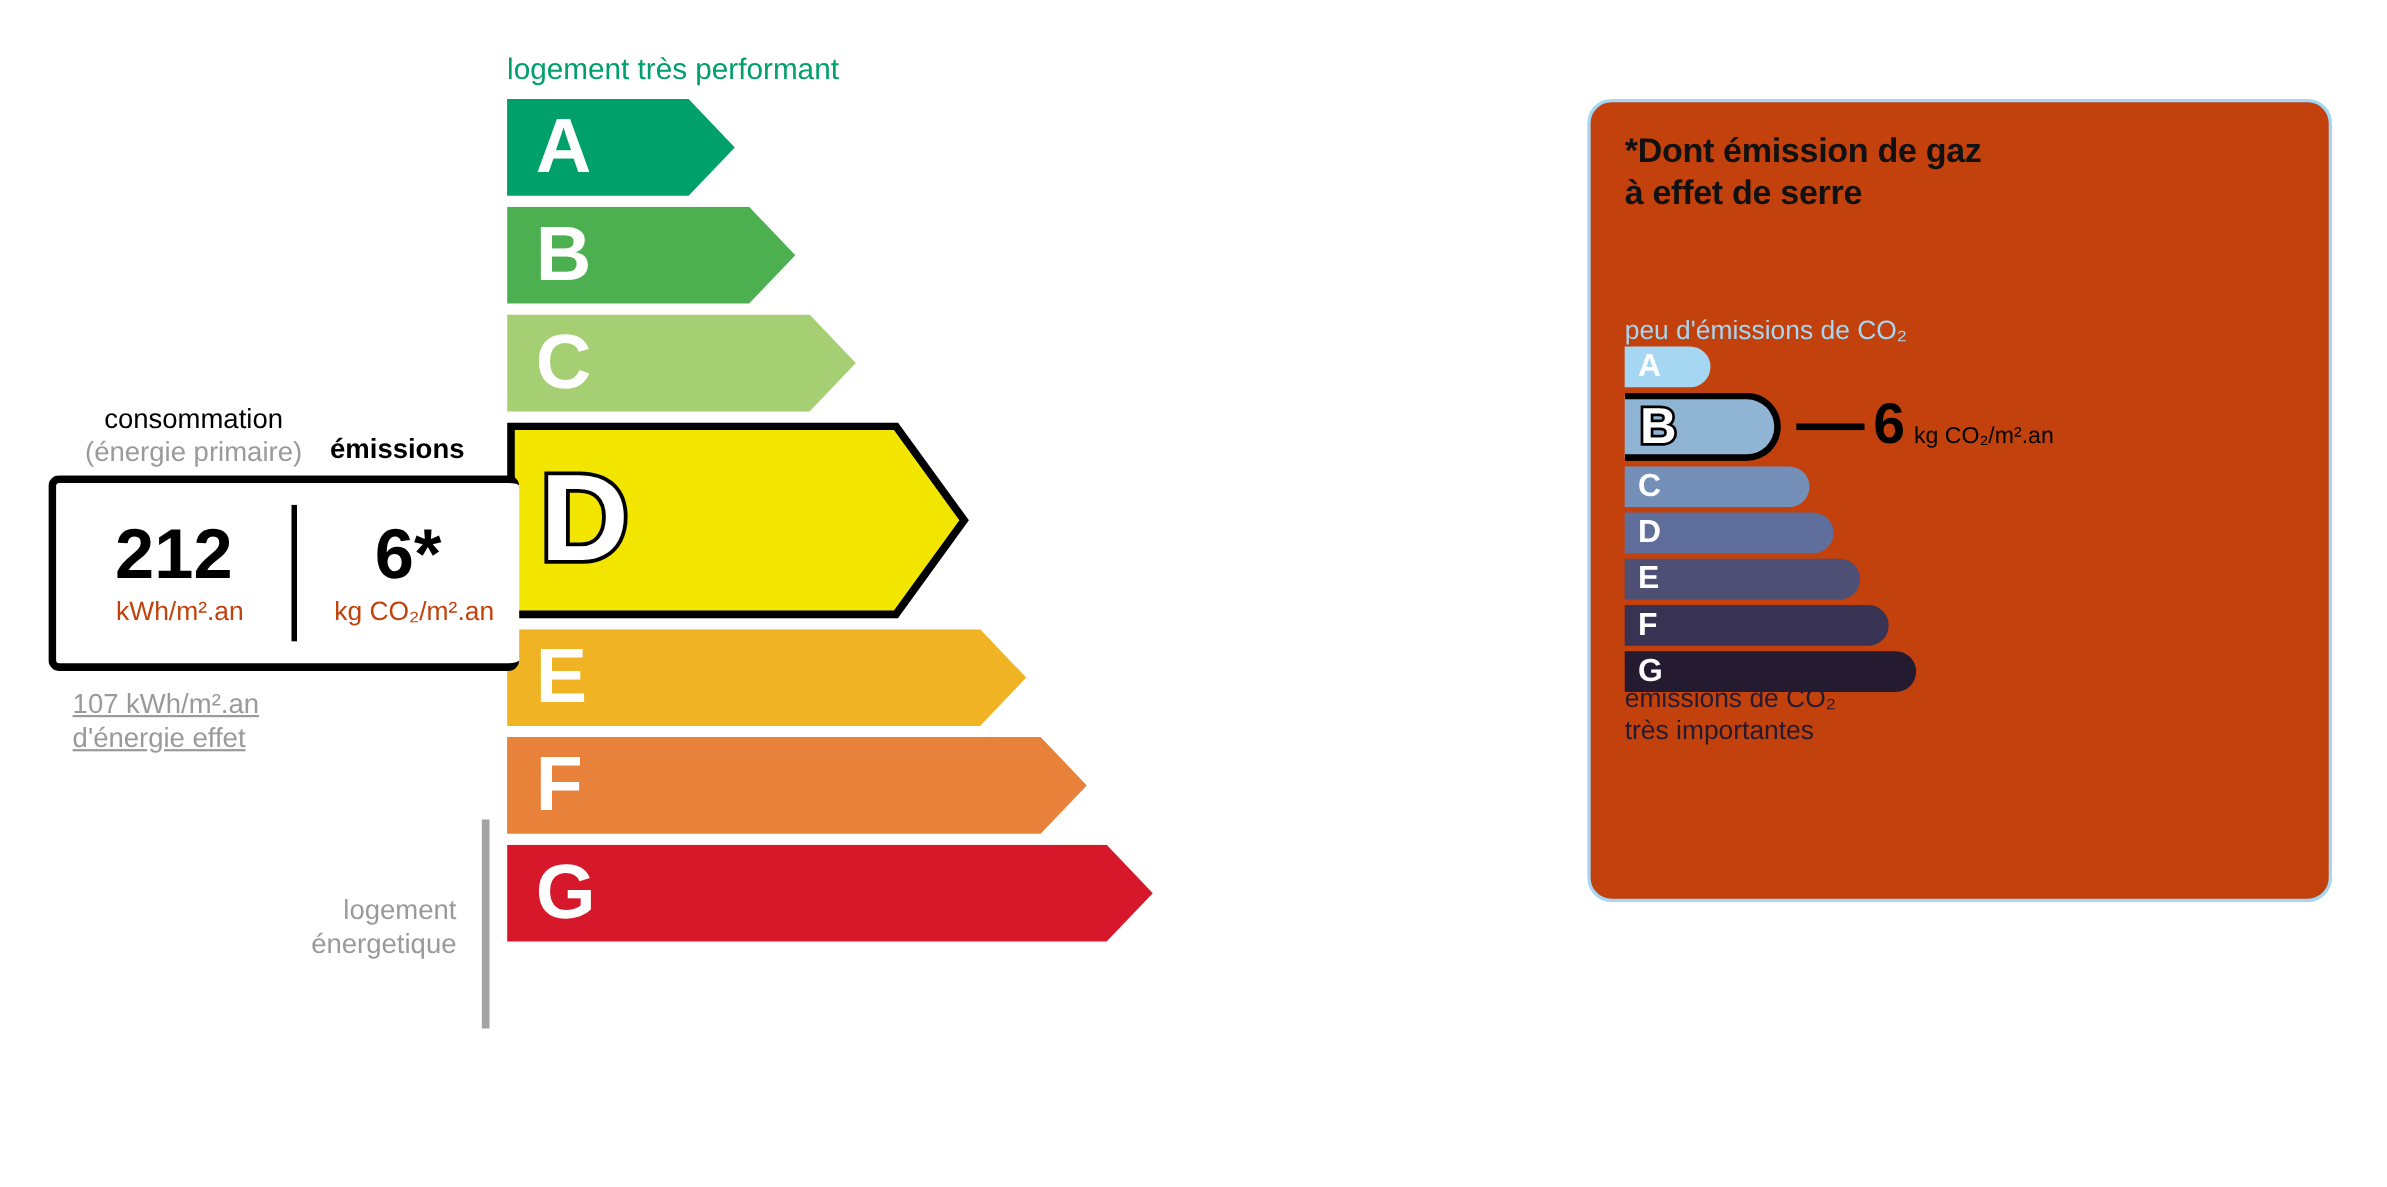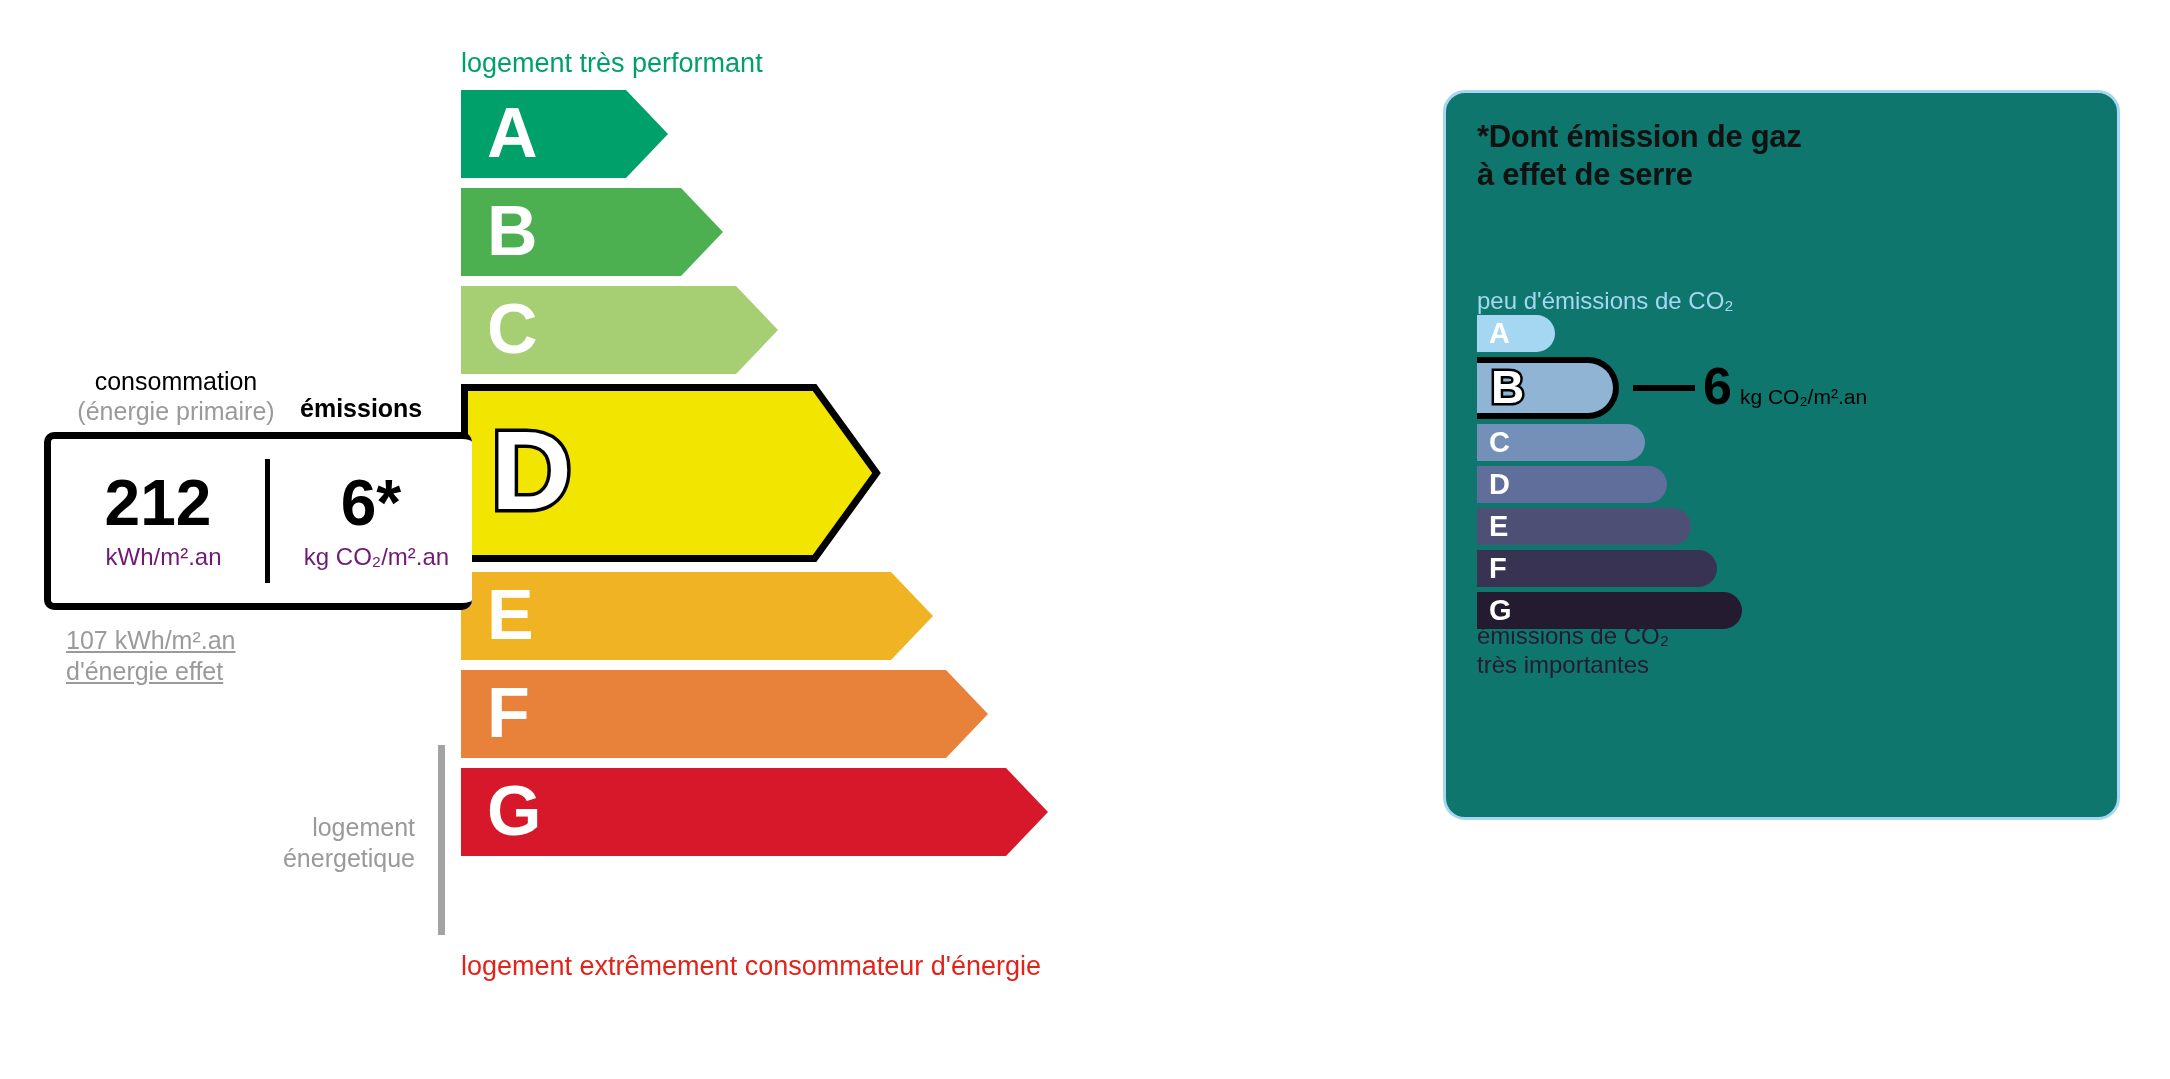--- a/index.html
+++ b/index.html
@@ -106,21 +106,21 @@
     margin: 20px 0;
   }
   .cons-value {
     font-size: 64px;
     font-weight: bold;
     color: #000000;
     line-height: 1;
   }
   .cons-unit {
     font-size: 24px;
-    color: #701a75;
+    color: #c2410c;
     margin-top: 8px;
     white-space: nowrap;
     margin-left: 11px;
   }
 
   
   #label-consommation {
     position: absolute;
     left: 66px; top: 367px;
     width: 220px;
@@ -166,21 +166,21 @@
     line-height: 1.22;
   }
 
   
   #co2-panel {
     position: absolute;
     left: 1443px; top: 90px;
     width: 677px; height: 730px;
     border: 3px solid #A5D7F3;
     border-radius: 22px;
-    background: #0f766e;
+    background: #c2410c;
   }
   #co2-title {
     position: absolute;
     left: 31px; top: 25px;
     font-size: 31px;
     font-weight: bold;
     color: #111111;
     line-height: 1.22;
     font-stretch: condensed;
     letter-spacing: -0.3px;
@@ -320,21 +320,20 @@
       <div class="arrow-row">
         <div class="arrow-shape" style="height: 88px;">
           <svg width="589" height="90" viewBox="0 0 589 90">
             <polygon points="0,0 545,0 587,44 545,88 0,88" fill="#D7182A"></polygon>
           </svg>
           <div class="arrow-letter">G</div>
         </div>
       </div>
     </div>
 
-  <div id="bottom-caption">logement extrêmement consommateur d'énergie</div>
 
   <div id="label-consommation">
     <div>consommation</div>
     <div class="sub">(énergie primaire)</div>
   </div>
   <div id="label-emissions">émissions</div>
 
   <div id="consumption-box">
     <div class="cons-cell left">
       <div class="cons-value">212</div>

